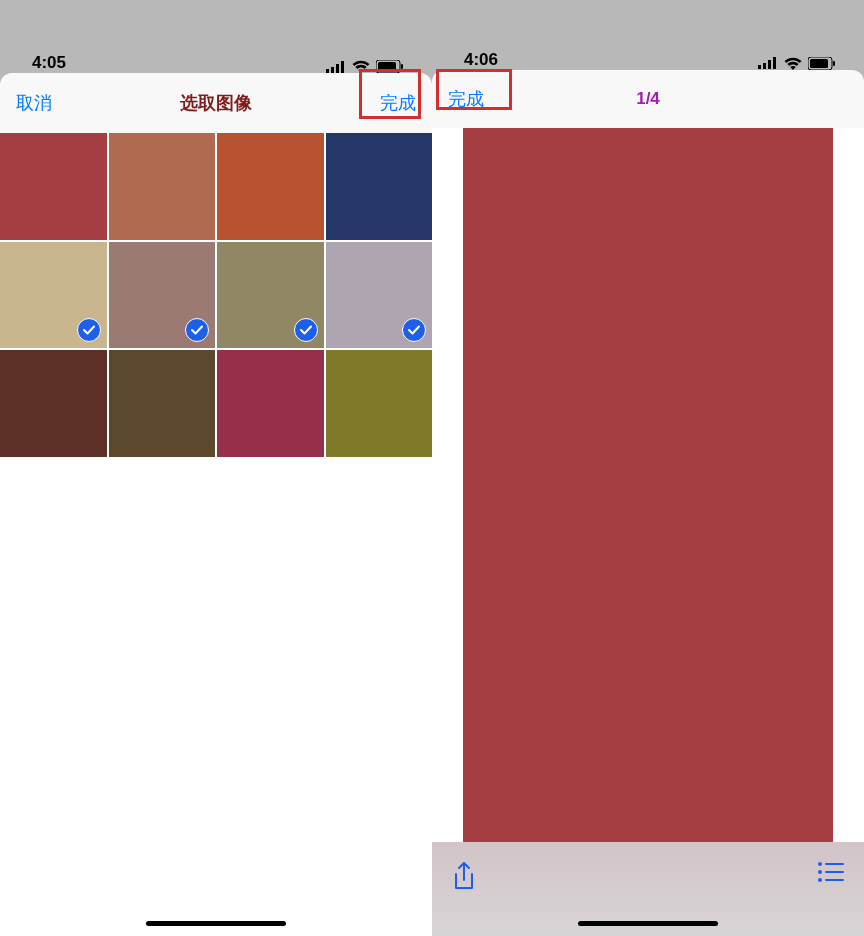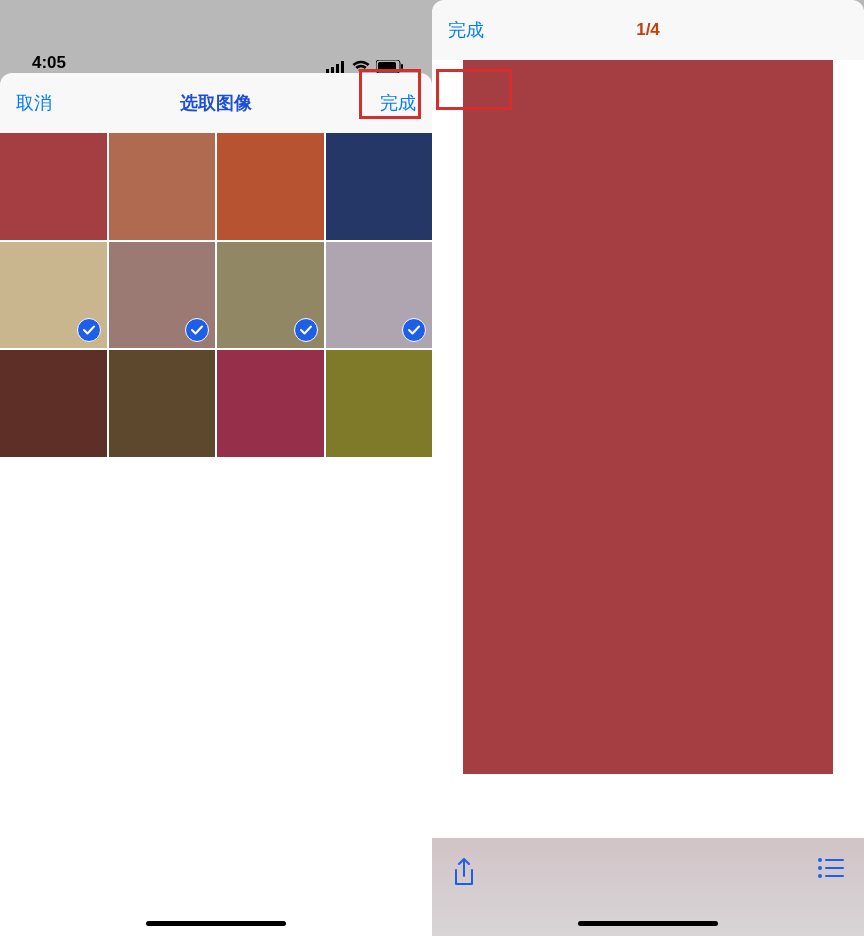--- a/index.html
+++ b/index.html
@@ -57,21 +57,21 @@
     .nav-left {
       font-size: 18px;
       color: #007aff;
       font-weight: 400;
     }
     .nav-title {
       position: absolute;
       left: 50%;
       transform: translateX(-50%);
       font-size: 18px;
-      color: #1d4ed8;
+      color: #7f1d1d;
       font-weight: 600;
     }
     .nav-right {
       margin-left: auto;
       font-size: 18px;
       color: #007aff;
       font-weight: 400;
     }
     .content {
       flex: 1;
@@ -161,21 +161,21 @@
     .screen2 .nav-left-done {
       font-size: 18px;
       color: #007aff;
     }
     .screen2 .nav-title-counter {
       position: absolute;
       left: 50%;
       transform: translateX(-50%);
       font-size: 17px;
       font-weight: 600;
-      color: #c2410c;
+      color: #a21caf;
     }
   </style>
 </head>
 <body>
 
 <div class="screen screen1">
   <div class="status-bar">
     <div class="status-time">4:05</div>
     <div class="status-icons">
       <span class="signal-icon">
@@ -247,20 +247,45 @@
         <div class="tile" style="background: rgb(126, 122, 42);"></div>
       </div>
   </div>
 
   <div class="home-indicator"></div>
 
   <div class="red-box" style="left:359px; top:69px; width:62px; height:50px;"></div>
 </div>
 
 <div class="screen screen2">
+  <div class="status-bar">
+    <div class="status-time">4:06</div>
+    <div class="status-icons">
+      <span class="signal-icon">
+        <svg width="20" height="12" viewBox="0 0 20 12">
+            <rect x="0" y="8" width="3" height="4" fill="#000"></rect>
+            <rect x="5" y="6" width="3" height="6" fill="#000"></rect>
+            <rect x="10" y="3" width="3" height="9" fill="#000"></rect>
+            <rect x="15" y="0" width="3" height="12" fill="#000"></rect>
+          </svg>
+      </span>
+      <span class="wifi-icon">
+        <svg width="18" height="13" viewBox="0 0 18 13">
+            <path d="M9 13 L6.2 10 C7.8 8.6 10.2 8.6 11.8 10 Z M3.4 7 C6.6 4 11.4 4 14.6 7 L12.7 9 C10.6 7 7.4 7 5.3 9 Z M0.5 4 C5.3 -0.5 12.7 -0.5 17.5 4 L15.6 6 C11.9 2.4 6.1 2.4 2.4 6 Z" fill="#000"></path>
+          </svg>
+      </span>
+      <span class="battery-icon">
+        <svg width="28" height="13" viewBox="0 0 28 13">
+            <rect x="0" y="0" width="24" height="13" rx="3" fill="none" stroke="#000" stroke-width="1"></rect>
+            <rect x="2" y="2" width="18" height="9" rx="1.5" fill="#000"></rect>
+            <rect x="25" y="4" width="2" height="5" rx="1" fill="#000"></rect>
+          </svg>
+      </span>
+    </div>
+  </div>
 
   <div class="nav-bar screen2-nav">
     <span class="nav-left-done">完成</span>
     <span class="nav-title-counter">1/4</span>
   </div>
 
   <div class="preview-area">
     <div class="preview-img" id="preview-img" style="background: rgb(164, 62, 66);"></div>
   </div>
 

